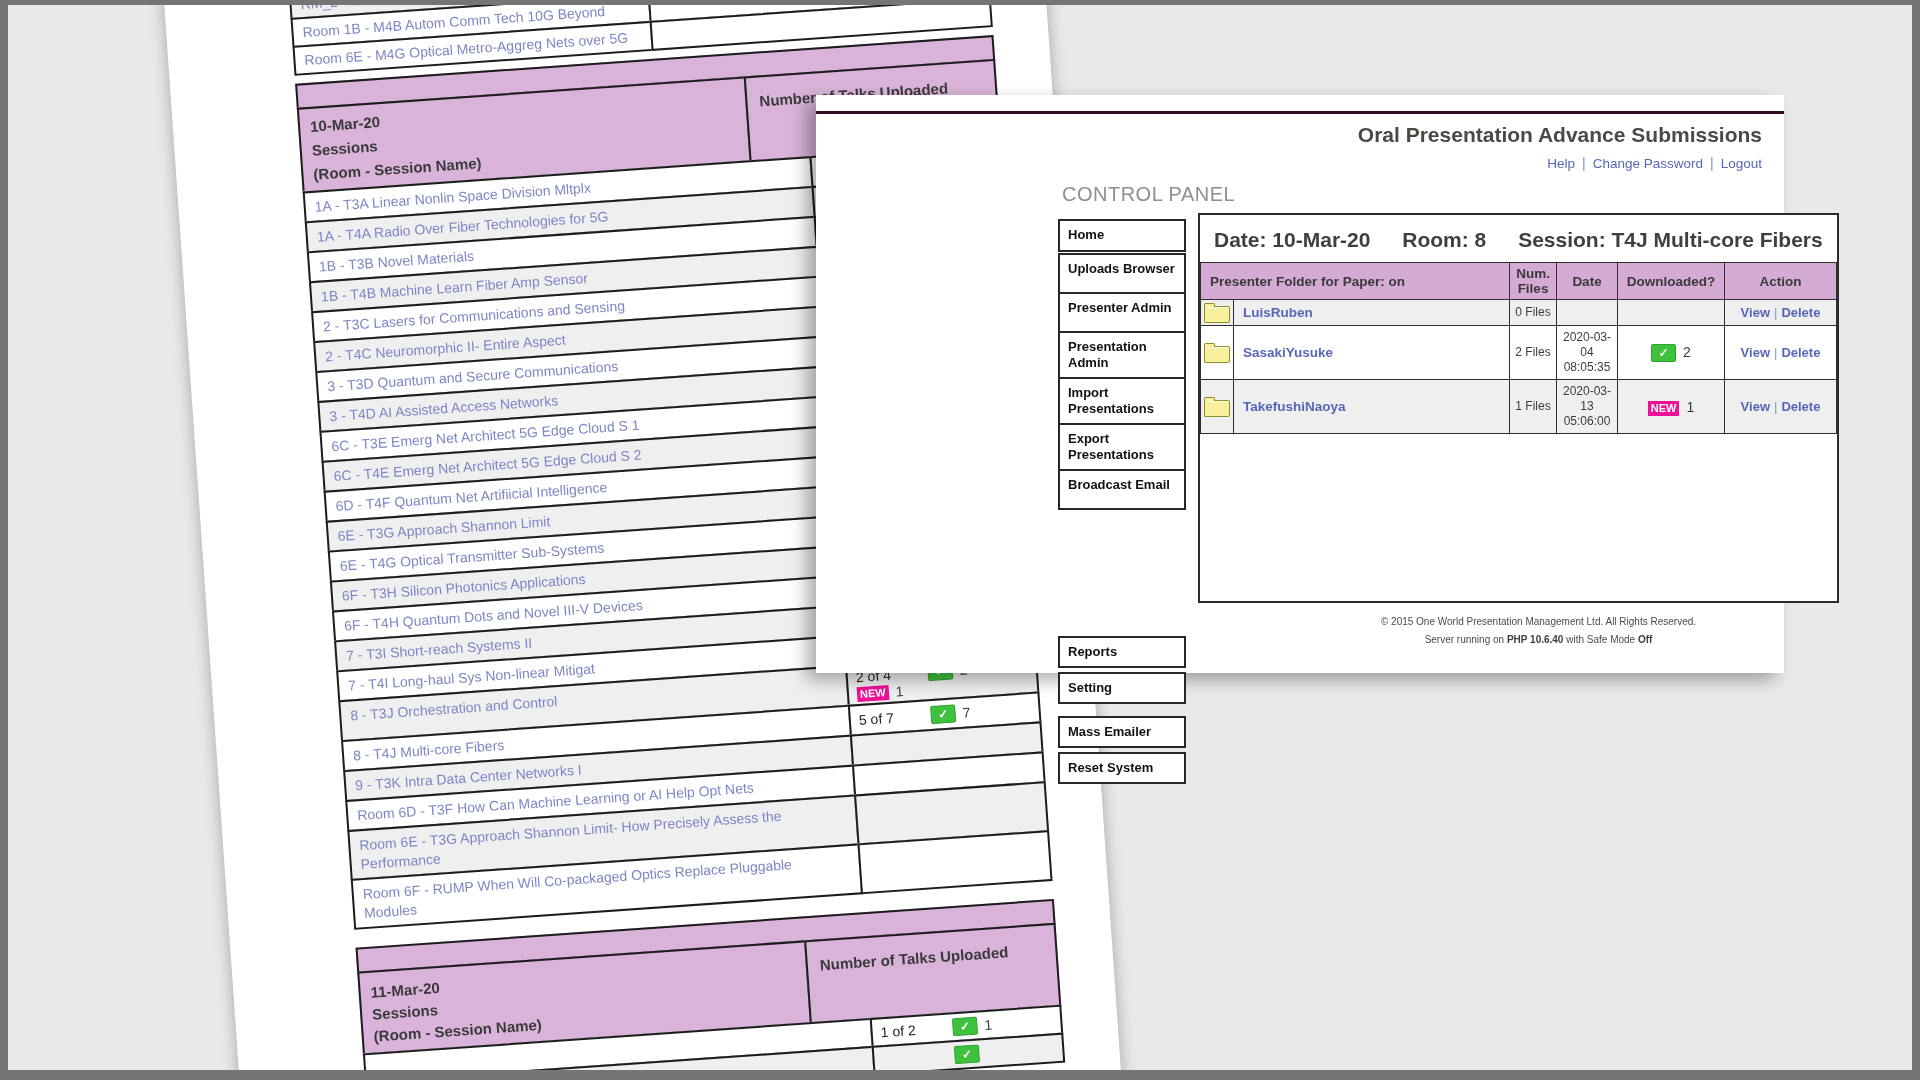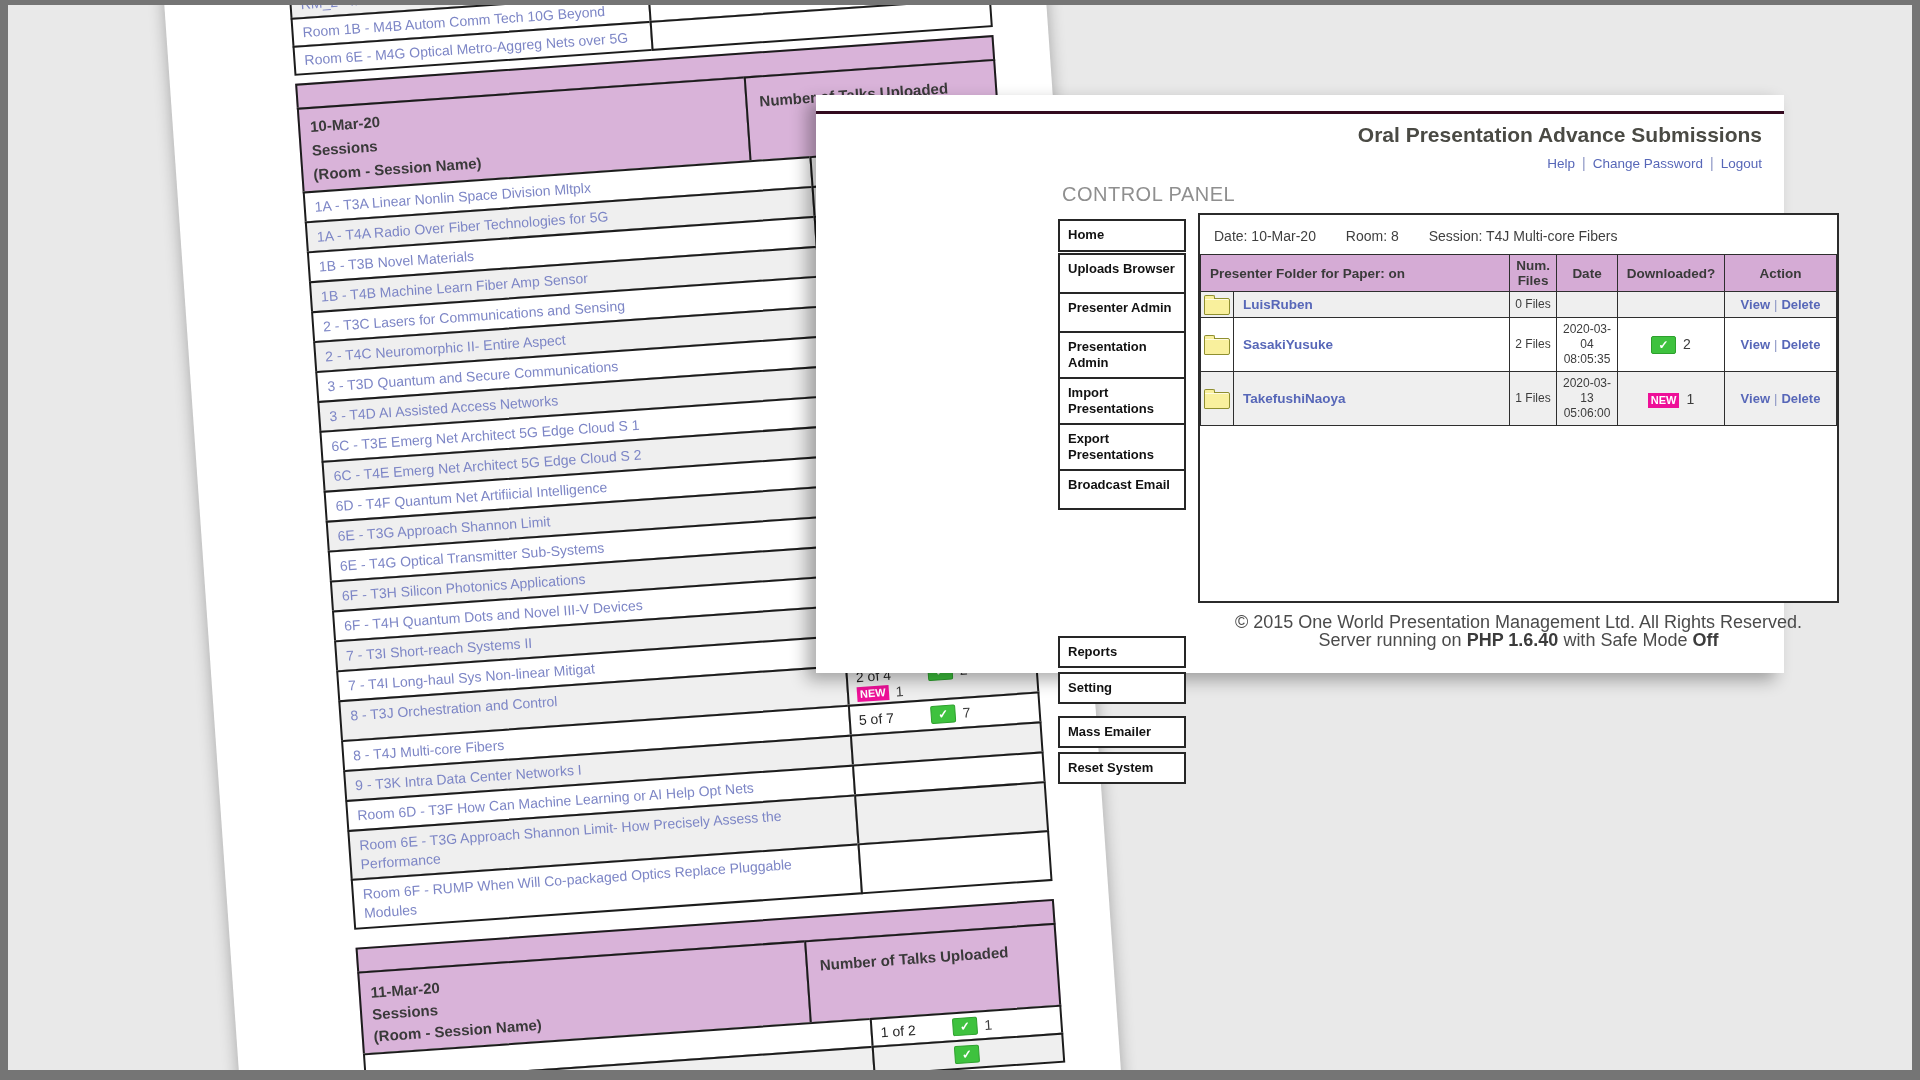--- a/index.html
+++ b/index.html
@@ -63,21 +63,21 @@
   .mgroup { position:absolute; left:0; top:36px; }
   .mgroup .mbtn { margin-top:-2px; min-height:41px; }
   .mb-home { position:absolute; top:0; left:0; height:33px; }
   .mb-reports { position:absolute; top:417px; left:0; }
   .mb-setting { position:absolute; top:453px; left:0; }
   .mb-mass    { position:absolute; top:497px; left:0; }
   .mb-reset   { position:absolute; top:533px; left:0; }
 
   .cbox { position:absolute; left:382px; top:118px; width:641px; height:390px;
           box-sizing:border-box; border:2px solid #2b2b2b; background:#fff; }
-  .sessinfo { margin:13px 8px 0 14px; font-size:14px; font-weight:normal; color:#3f3f3f; }
+  .sessinfo { margin:13px 8px 0 14px; font-size:21px; font-weight:bold; color:#3f3f3f; }
   .sessinfo .seg { margin-right:26px; }
 
   table.otable { border-collapse:collapse; margin:10px 0 0 0px; width:636px; table-layout:fixed; }
   .otable td, .otable th { border:1.5px solid #2e2e2e; box-sizing:border-box; }
   .otable th { background:#d5abd5; font-size:13.5px; color:#3a3a3a; height:37px; font-weight:bold; }
   .otable th.th-name { text-align:left; padding-left:9px; }
   .otable tr.r0 td { background:#efefef; } .otable tr.r1 td { background:#fff; }
   .td-icon { text-align:center; }
   .td-name { font-weight:bold; font-size:13.5px; color:#5767b8; padding-left:9px; }
   .td-num, .td-date { text-align:center; font-size:12px; color:#3c3c3c; line-height:15px; padding:4px 2px; }
@@ -87,22 +87,22 @@
   .td-act span.lnk { cursor:pointer; }
 
   .folder { position:relative; width:24px; height:15px; background:#f9f09d; border:1px solid #8f8f2f;
             border-radius:1px 2px 2px 1px; margin:5px auto 1px auto; box-shadow: inset 0 1px 0 #fffbe0; }
   .folder::before { content:""; position:absolute; top:-4px; left:-1px; width:9px; height:3px;
             background:#f9f09d; border:1px solid #8f8f2f; border-bottom:none; border-radius:2px 2px 0 0; }
 
   .back { text-align:center; margin-top:52px; font-size:16px; font-weight:bold; color:#4f63b8; }
   .back span { cursor:pointer; }
 
-  .pfoot { position:absolute; left:382px; top:518px; width:641px; text-align:center;
-           font-size:18px; color:#4b4b4b; line-height:18px; }
+  .pfoot { position:absolute; left:402px; top:518px; width:641px; text-align:center;
+           font-size:10px; color:#4b4b4b; line-height:18px; }
   .pfoot b { color:#3c3c3c; }
 </style>
 </head>
 <body>
 
 <div class="frame">
 
   <div class="page">
     <div class="page-inner">
       <div class="ptable" id="prev-table">
@@ -442,16 +442,16 @@
               <td class="td-date">2020-03-13 05:06:00</td>
               <td class="td-dl"><span class="newb">NEW</span><span class="cnt">1</span></td>
               <td class="td-act"><span class="lnk">View</span><span class="sep">|</span><span class="lnk">Delete</span></td>
             </tr>
           </tbody>
       </table>
     </div>
 
     <div class="pfoot">
       <div>© 2015 One World Presentation Management Ltd. All Rights Reserved.</div>
-      <div><span>Server running on </span><b>PHP 1.6.40</b><span> with Safe Mode </span><b>Off</b></div>
+      <div><span>Server running on </span><b>PHP 10.6.40</b><span> with Safe Mode </span><b>Off</b></div>
     </div>
   </div>
 </div>
 
 </body></html>

